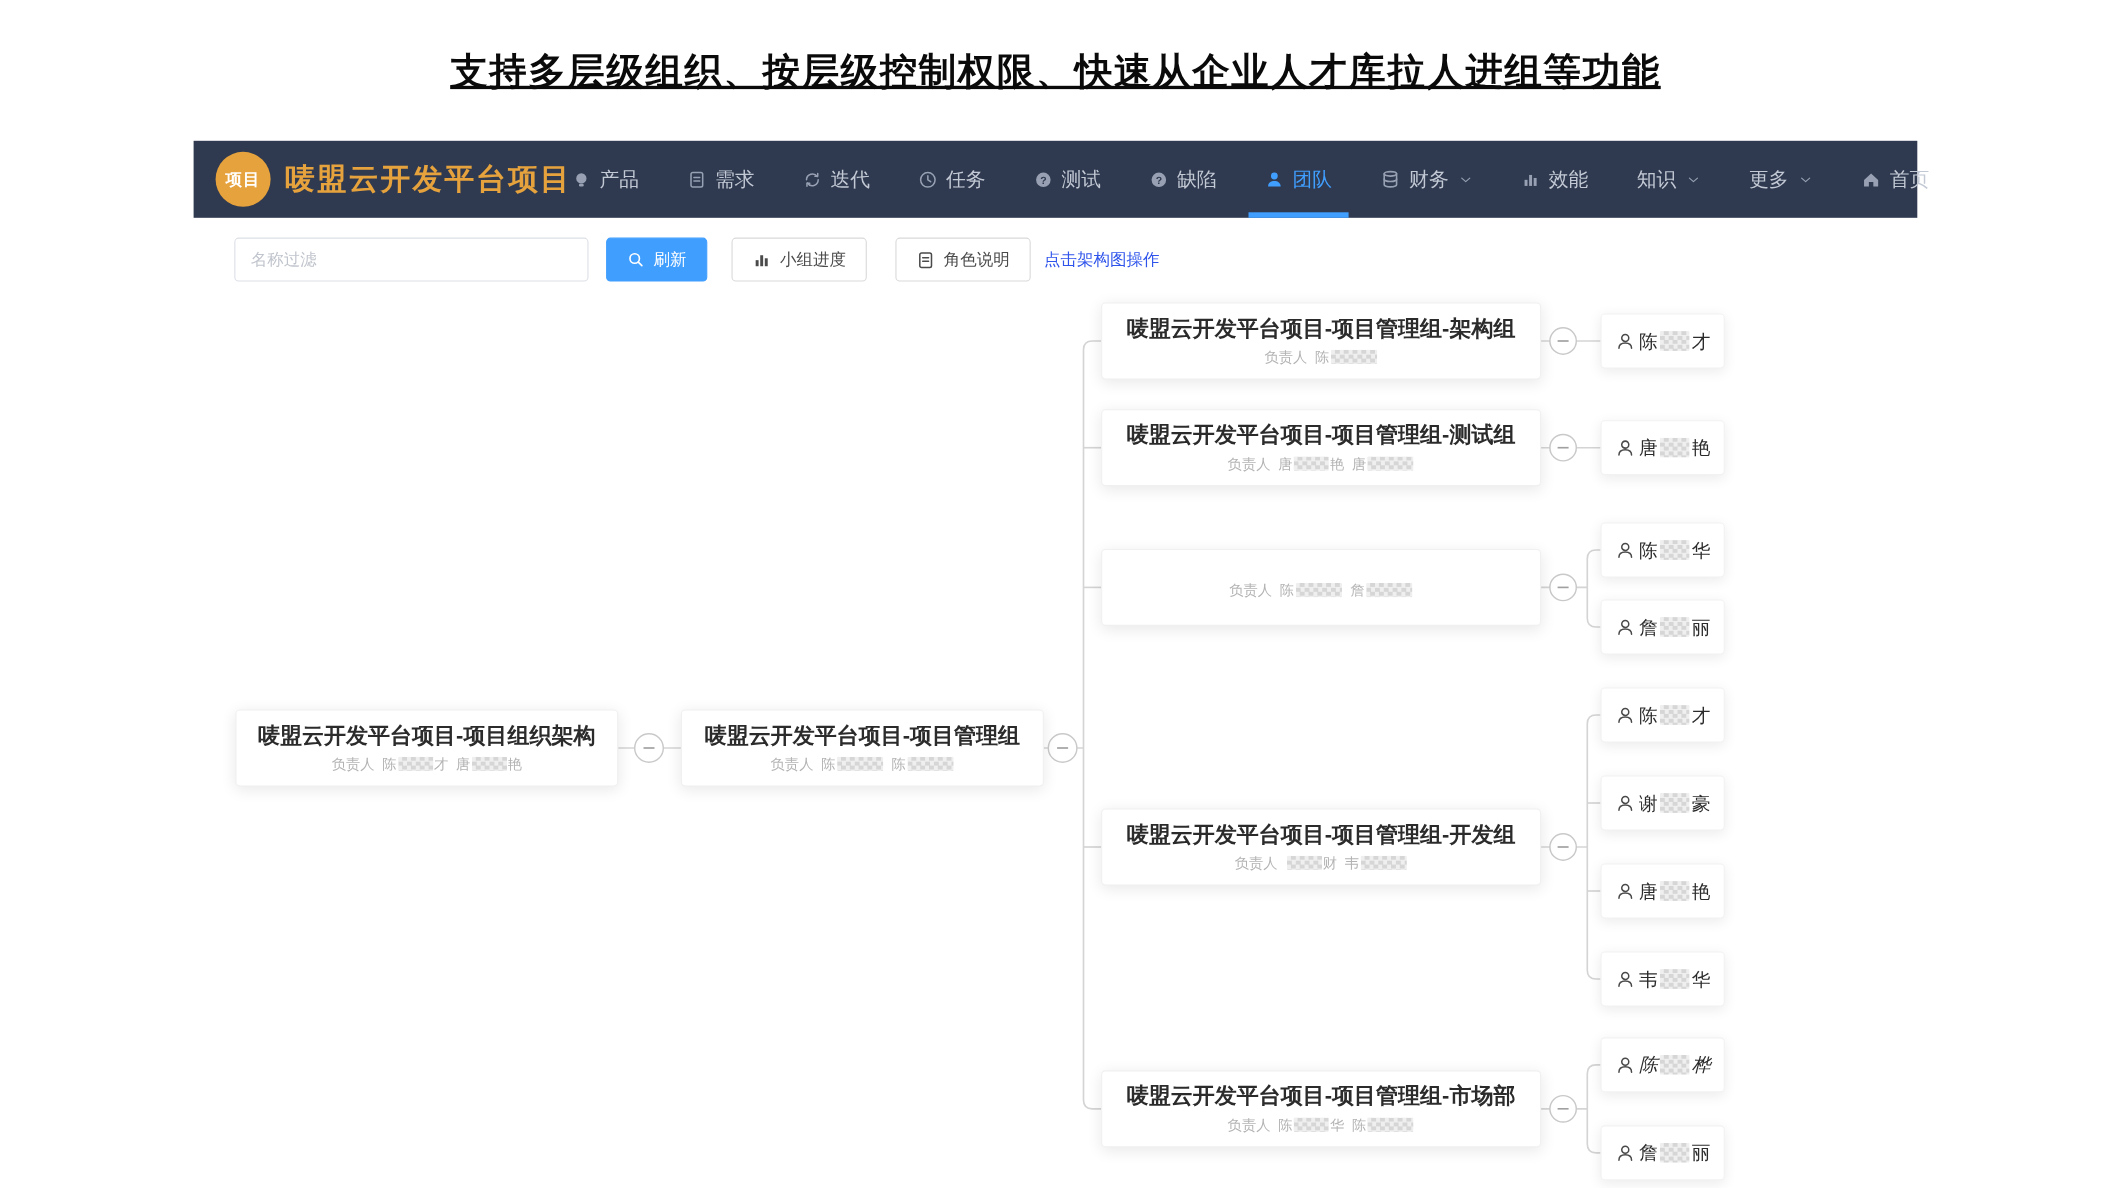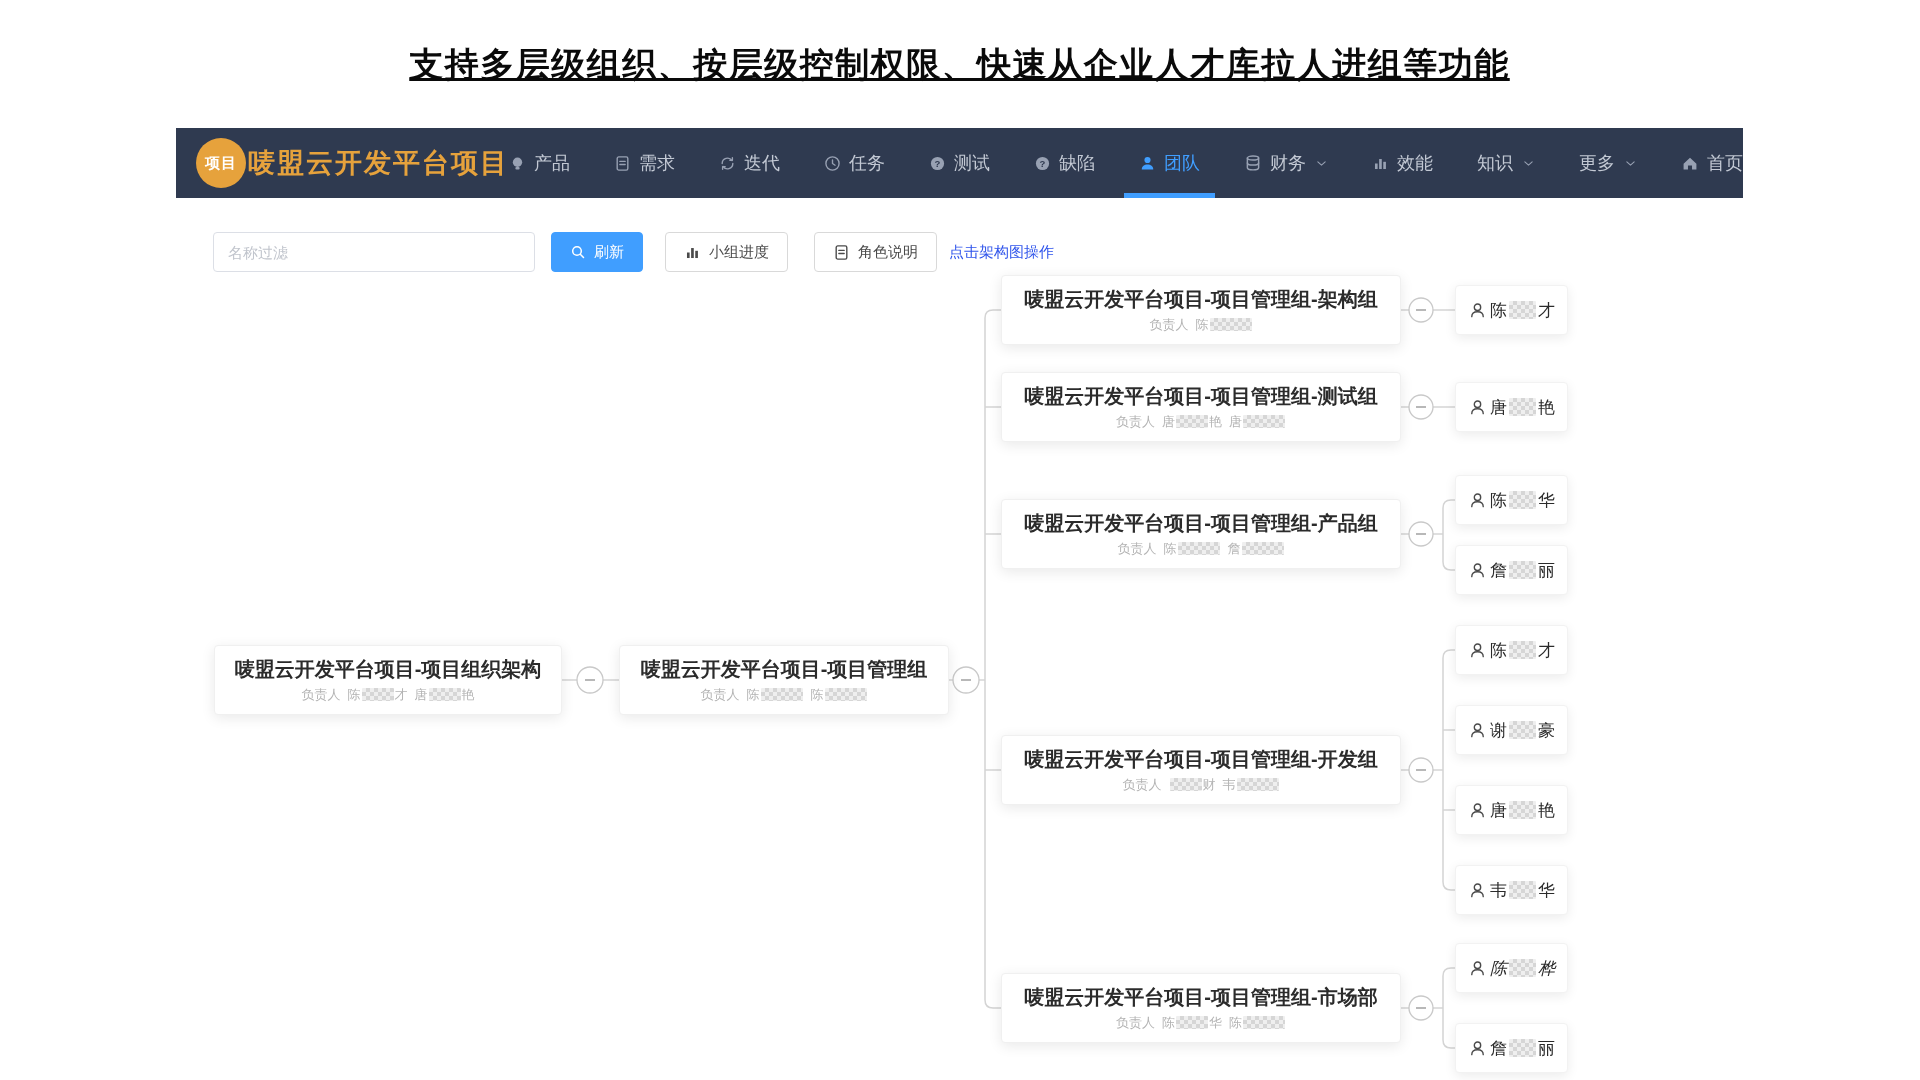--- a/index.html
+++ b/index.html
@@ -6,35 +6,35 @@
   body{width:1920px;height:1080px;font-family:"Liberation Sans","DejaVu Sans",sans-serif;}
   .page{position:relative;width:1920px;height:1080px;overflow:hidden;background:#fff;}
 
   
   .headline{position:absolute;left:176px;width:1567px;top:42px;text-align:center;
     font-size:34px;font-weight:700;color:#0a0a0a;letter-spacing:1.5px;text-decoration:underline;}
 
   
   .navbar{position:absolute;left:176px;top:128px;width:1567px;height:70px;background:#2f3a50;
     display:flex;align-items:center;padding:0 8px 0 20px;box-sizing:border-box;}
-  .brand{display:flex;align-items:center;gap:2px;flex:0 0 auto;}
+  .brand{display:flex;align-items:center;gap:13px;flex:0 0 auto;}
   .logo{width:50px;height:50px;border-radius:50%;background:#e6a23c;color:#fff;display:flex;
     align-items:center;justify-content:center;font-size:15px;font-weight:700;letter-spacing:1px;}
   .brand-title{color:#e6a23c;font-size:27px;font-weight:700;letter-spacing:2px;white-space:nowrap;}
   .nav-items{display:flex;align-items:center;gap:44px;margin-left:auto;height:100%;justify-content:space-between;}
   .nav-item{display:flex;align-items:center;gap:8px;color:#c3c9d4;font-size:18px;height:100%;
     position:relative;cursor:pointer;white-space:nowrap;}
   .nav-item .ico{color:#98a1b3;display:flex;align-items:center;}
   .nav-item .chev{color:#98a1b3;display:flex;align-items:center;margin-left:1px;}
   .nav-item.active{color:#409eff;}
   .nav-item.active .ico{color:#409eff;}
   .nav-item.active::after{content:"";position:absolute;left:-15px;right:-15px;bottom:0;height:5px;background:#409eff;}
 
   
-  .toolbar{position:absolute;left:213px;top:232px;height:40px;display:flex;align-items:center;}
+  .toolbar{position:absolute;left:213px;top:216px;height:40px;display:flex;align-items:center;}
   .filter-input{width:322px;height:40px;box-sizing:border-box;border:1px solid #dcdfe6;border-radius:4px;
     padding:0 14px;font-size:15px;color:#333;outline:none;font-family:inherit;}
   .filter-input::placeholder{color:#c0c4cc;}
   .btn{height:40px;display:inline-flex;align-items:center;gap:8px;border-radius:4px;font-size:15px;
     box-sizing:border-box;cursor:pointer;border:1px solid #d9d9d9;background:#fff;color:#4a4a4a;
     padding:15px 18px;font-family:inherit;white-space:nowrap;}
   .btn .ico{display:flex;align-items:center;}
   .btn.primary{background:#409eff;border-color:#409eff;color:#fff;}
   .ml16{margin-left:16px;} .ml22{margin-left:22px;} .ml26{margin-left:26px;} .ml12{margin-left:12px;}
   .chart-link{color:#2f54eb;font-size:15px;cursor:pointer;text-decoration:none;white-space:nowrap;}
@@ -312,21 +312,20 @@
       <div class="member" style="left: 1455px; top: 382px; width: 113px; height: 50px;">
         <span class="pico">
           <svg width="17" height="17" viewBox="0 0 16 16">
             <circle cx="8" cy="4.9" r="3" fill="none" stroke="currentColor" stroke-width="1.3" stroke-linecap="round" stroke-linejoin="round"></circle>
             <path d="M2.6 13.8c0-3 2.4-4.6 5.4-4.6s5.4 1.6 5.4 4.6" fill="none" stroke="currentColor" stroke-width="1.3" stroke-linecap="round" stroke-linejoin="round"></path>
           </svg>
         </span>
     <span class="nm">唐<span class="mosaic mnm" style="width:27px"></span>艳</span>
       </div>
       <div class="node" style="left: 1001px; top: 499px; width: 400px; height: 70px;">
-        <div class="t">唛盟云开发平台项目-项目管理组-产品组</div>
     <div class="s">
       <span>负责人</span>
           <span>陈<span class="mosaic msub" style="width:42px"></span></span>
           <span>詹<span class="mosaic msub" style="width:42px"></span></span>
         </div>
       </div>
       <div class="member" style="left: 1455px; top: 475px; width: 113px; height: 50px;">
         <span class="pico">
           <svg width="17" height="17" viewBox="0 0 16 16">
             <circle cx="8" cy="4.9" r="3" fill="none" stroke="currentColor" stroke-width="1.3" stroke-linecap="round" stroke-linejoin="round"></circle>

